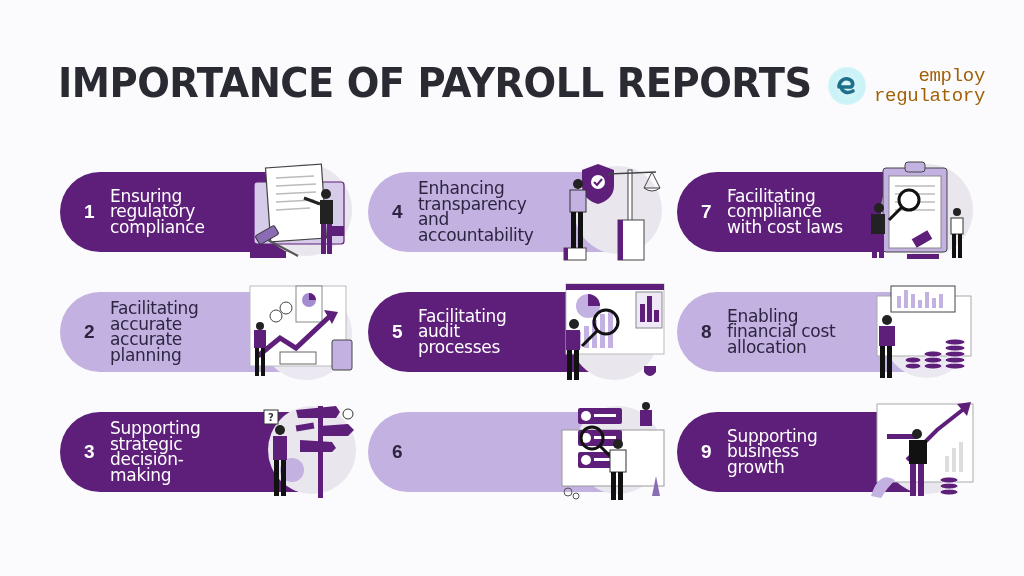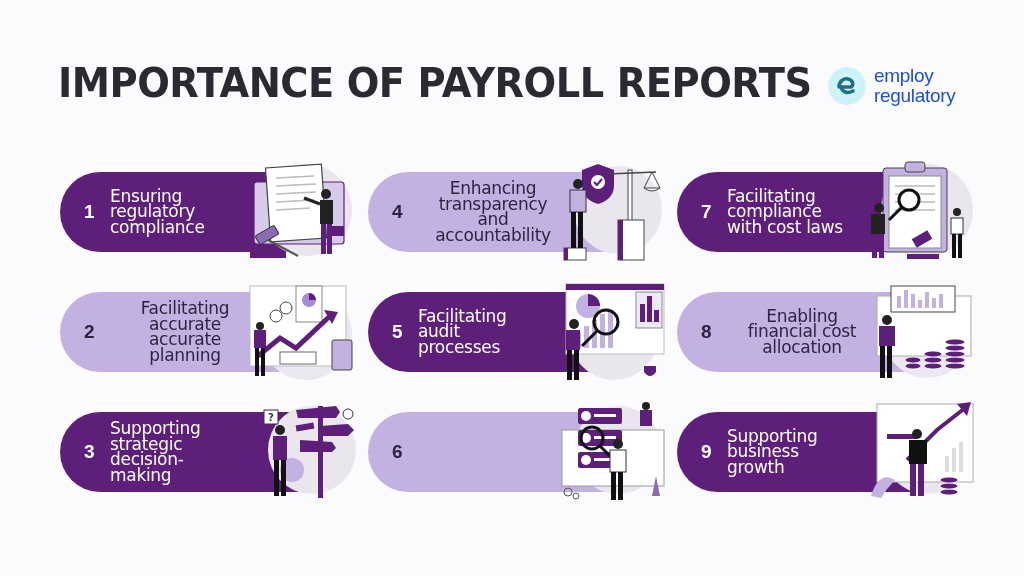--- a/index.html
+++ b/index.html
@@ -14,22 +14,22 @@
     transform: scaleX(0.96); transform-origin: left center;
   }
 
   .logo { position: absolute; left: 828px; top: 66px; display: flex; align-items: center; }
   .logo-mark {
     width: 38px; height: 38px; border-radius: 50%;
     background: radial-gradient(circle, #dff7fa 0%, #c9f2f7 60%, #eefbfc 100%);
     display: flex; align-items: center; justify-content: center;
   }
   .logo-text {
-    margin-left: 8px; font-family: Liberation Sans, sans-serif;
-    font-size: 19px; line-height: 20px; color: #1d4ed8; letter-spacing: -0.3px;
+    margin-left: 8px; font-family: Liberation Mono, monospace;
+    font-size: 19px; line-height: 20px; color: #a16207; letter-spacing: -0.3px; text-align: right;
   }
   .logo-text span { display: block; }
 
   .card { position: absolute; width: 300px; height: 110px; }
   .pill {
     position: absolute; left: 0; top: 12px; width: 238px; height: 80px;
     border-radius: 40px 0 0 40px;
   }
   .pill.dark { background: #5e1f7a; }
   .pill.light { background: #c3b1e2; }
@@ -38,21 +38,21 @@
     display: flex; align-items: center;
     font-weight: bold; font-size: 19px;
   }
   .label {
     position: absolute; left: 50px; top: 0; height: 80px; width: 150px;
     display: flex; flex-direction: column; justify-content: center;
     font-family: "DejaVu Sans", sans-serif; font-size: 17px; line-height: 15.5px;
     letter-spacing: -0.3px;
   }
   .dark .num, .dark .label { color: #ffffff; }
-  .light .num, .light .label { color: #2d2540; text-align: center; }
+  .light .num, .light .label { color: #2d2540; }
 
   .illus {
     position: absolute; left: 180px; top: 0; width: 120px; height: 108px;
   }
   .illus svg { width: 100%; height: 100%; }
 </style>
 </head>
 <body>
 
 <div class="title">IMPORTANCE OF PAYROLL REPORTS</div>

